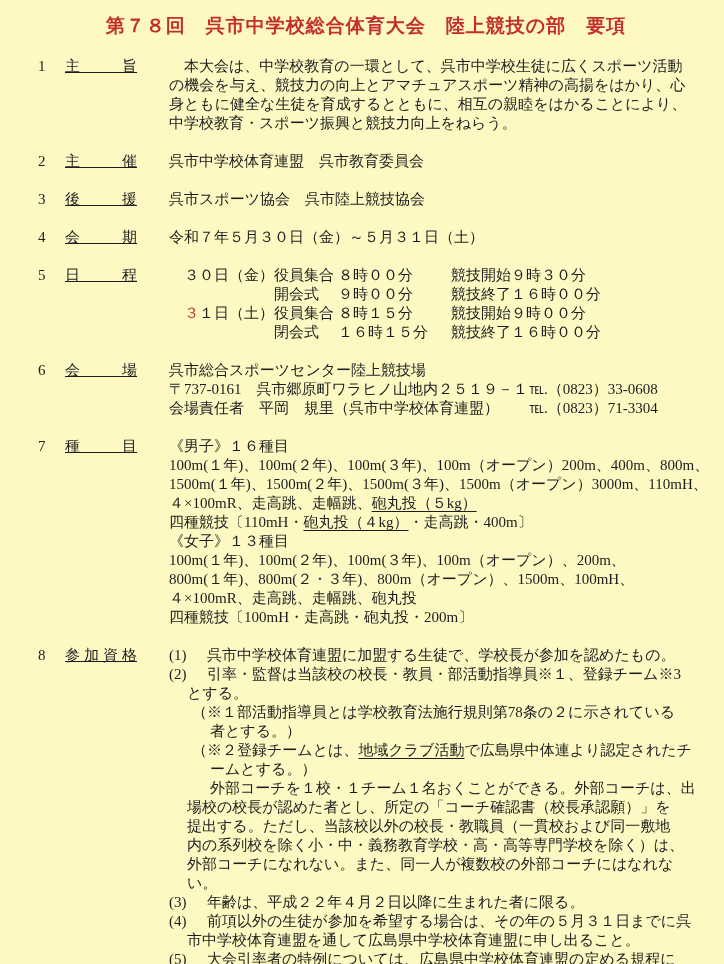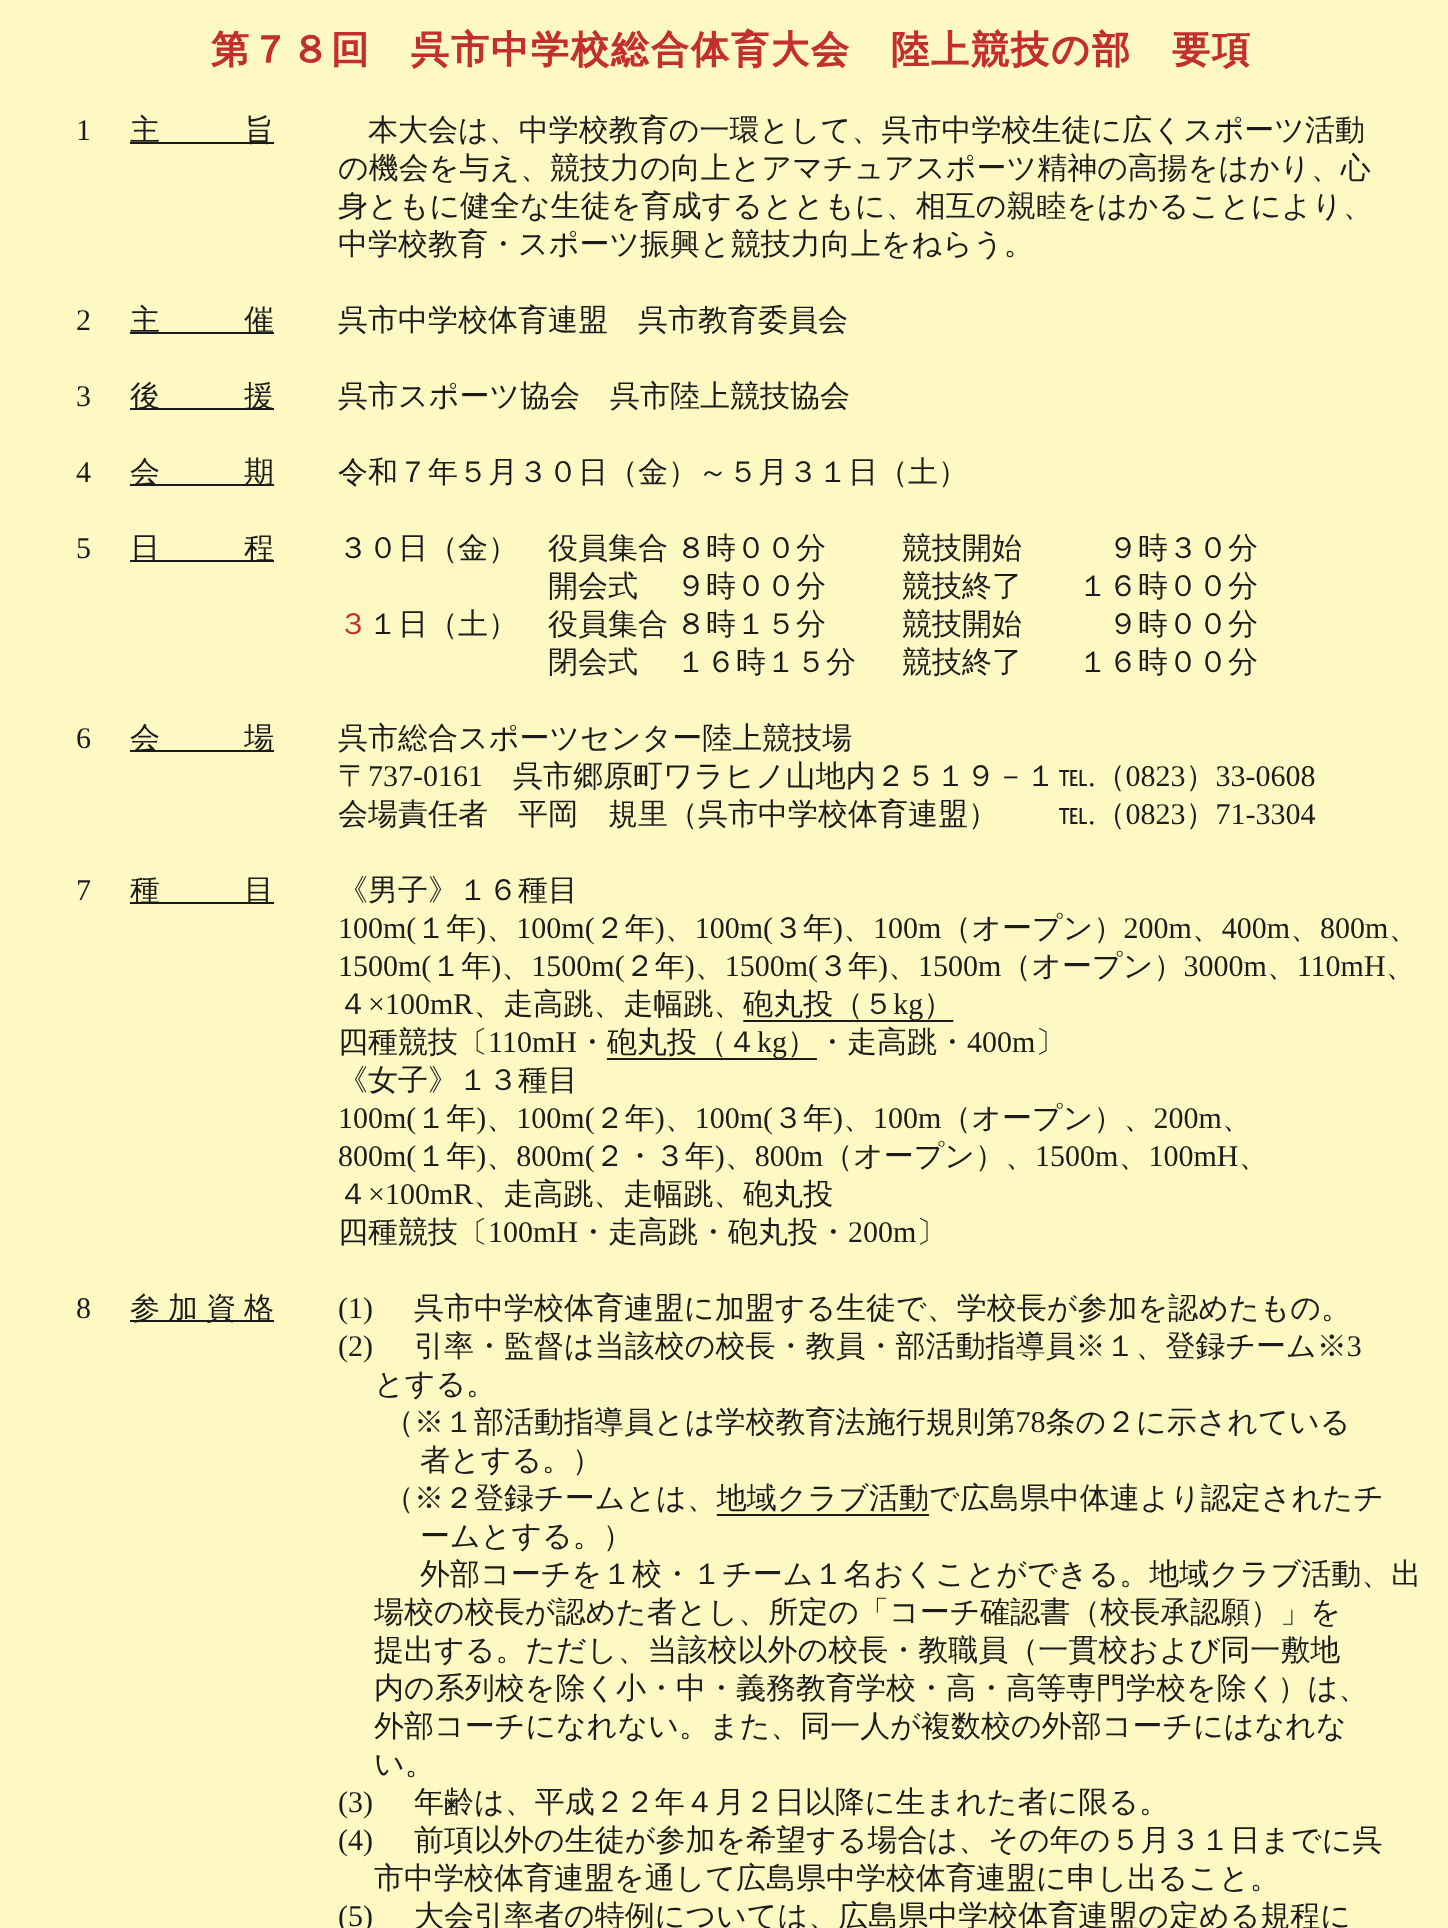--- a/index.html
+++ b/index.html
@@ -33,26 +33,26 @@
   .ln{position:relative;white-space:nowrap;}
   .ind-cont{padding-left:18px;}
   .ind-note{padding-left:23px;}
   .ind-note2{padding-left:41px;}
   .ind-item{padding-left:38px;}
   .marker{position:absolute;left:0;top:0;}
   .u{text-decoration:underline;text-underline-offset:3px;margin-top:36px;}
   .r{color:var(--red,#c22f2e);}
   
   .sched{display:flex;}
-  .sd-day{width:105px;flex:none;}
+  .sd-day{width:105px;flex:none;text-align:right;}
   .sd-l1{width:64px;flex:none;}
   .sd-t1{width:66px;flex:none;text-align:right;}
   .sd-gap{width:43px;flex:none;}
   .sd-l2{width:64px;flex:none;text-align:right;}
-  .sd-t2{width:118px;flex:none;text-align:right;}
+  .sd-t2{width:118px;flex:none;}
   
   .venue{display:flex;}
   .v-left{width:360px;flex:none;}
   .v-tel{flex:none;}
 </style>
 </head>
 <body>
 
 <div class="page">
   <h1 class="title">第７８回　呉市中学校総合体育大会　陸上競技の部　要項</h1>
@@ -163,21 +163,21 @@
         <div class="sec-num">8</div>
         <div class="sec-label">参加資格</div>
         <div class="sec-body">
           <div class="ln ind-item"><span class="marker">(1)</span><span>呉市中学校体育連盟に加盟する生徒で、学校長が参加を認めたもの。</span></div>
           <div class="ln ind-item"><span class="marker">(2)</span><span>引率・監督は当該校の校長・教員・部活動指導員※１、登録チーム※3</span></div>
           <div class="ln ind-cont"><span>とする。</span></div>
           <div class="ln ind-note"><span>（※１部活動指導員とは学校教育法施行規則第78条の２に示されている</span></div>
           <div class="ln ind-note2"><span>者とする。）</span></div>
           <div class="ln ind-note"><span>（※２登録チームとは、</span><span class="u">地域クラブ活動</span><span>で広島県中体連より認定されたチ</span></div>
           <div class="ln ind-note2"><span>ームとする。）</span></div>
-          <div class="ln ind-note2"><span>外部コーチを１校・１チーム１名おくことができる。地域クラブ活動、出</span></div>
+          <div class="ln ind-note2"><span>外部コーチを１校・１チーム１名おくことができる。外部コーチは、出</span></div>
           <div class="ln ind-cont"><span>場校の校長が認めた者とし、所定の「コーチ確認書（校長承認願）」を</span></div>
           <div class="ln ind-cont"><span>提出する。ただし、当該校以外の校長・教職員（一貫校および同一敷地</span></div>
           <div class="ln ind-cont"><span>内の系列校を除く小・中・義務教育学校・高・高等専門学校を除く）は、</span></div>
           <div class="ln ind-cont"><span>外部コーチになれない。また、同一人が複数校の外部コーチにはなれな</span></div>
           <div class="ln ind-cont"><span>い。</span></div>
           <div class="ln ind-item"><span class="marker">(3)</span><span>年齢は、平成２２年４月２日以降に生まれた者に限る。</span></div>
           <div class="ln ind-item"><span class="marker">(4)</span><span>前項以外の生徒が参加を希望する場合は、その年の５月３１日までに呉</span></div>
           <div class="ln ind-cont"><span>市中学校体育連盟を通して広島県中学校体育連盟に申し出ること。</span></div>
           <div class="ln ind-item"><span class="marker">(5)</span><span>大会引率者の特例については、広島県中学校体育連盟の定める規程に</span></div>
         </div>

